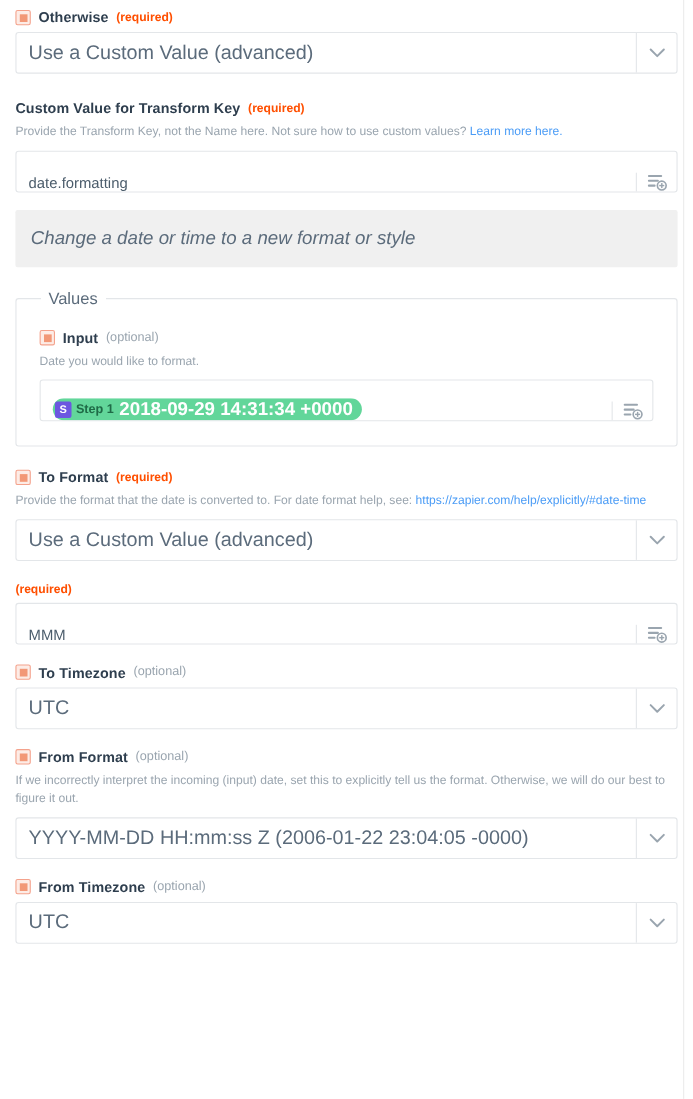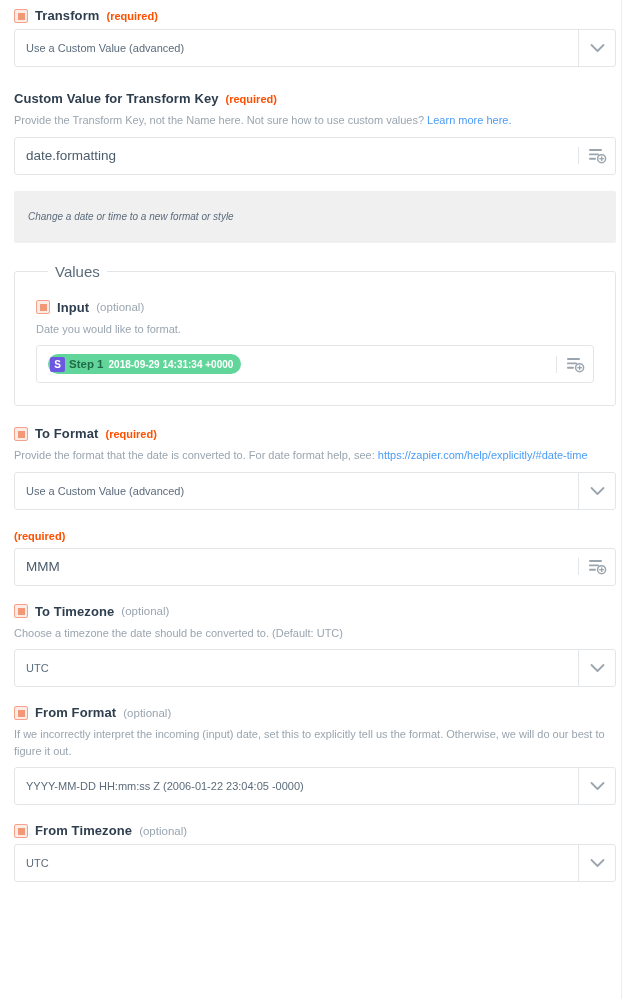--- a/index.html
+++ b/index.html
@@ -92,38 +92,38 @@
     height: 38px;
     border: 1px solid #e3e6e9;
     border-radius: 3px;
     background: #fff;
   }
   .select .value {
     flex: 1 1 auto;
     display: flex;
     align-items: center;
     padding: 0 11px;
-    font-size: 11px;
+    font-size: 18px;
     color: #5b6b7b;
     white-space: nowrap;
     overflow: hidden;
   }
   .select .chev {
     flex: 0 0 37px;
     border-left: 1px solid #e3e6e9;
     display: flex;
     align-items: center;
     justify-content: center;
   }
   .chev svg { display: block; }
 
   
   .textinput {
     display: flex;
-    align-items: center;
+    align-items: flex-end;
     width: 100%;
     height: 38px;
     border: 1px solid #e3e6e9;
     border-radius: 3px;
     background: #fff;
   }
   .textinput .value {
     flex: 1 1 auto;
     display: flex;
     align-items: center;
@@ -139,40 +139,40 @@
     display: flex;
     align-items: center;
     justify-content: center;
   }
 
   
   .descbox {
     background: #f0f0f0;
     border-radius: 2px;
     padding: 15px 14px;
-    font-size: 10px;
+    font-size: 17px;
     font-style: italic;
     color: #5b6b7b;
     min-height: 52px;
     display: flex;
     align-items: center;
   }
 
   
   fieldset.values {
     border: 1px solid #e3e6e9;
     border-radius: 3px;
     margin: 0;
     padding: 14px 18px 22px 18px;
   }
   fieldset.values > legend {
     font-size: 15px;
     color: #5b6b7b;
     padding: 0 7px;
-    margin-left: 15px;
+    margin-left: 4px;
   }
   .inner-field { padding: 6px 3px 0 3px; }
 
   
   .token-wrap {
     display: flex;
     align-items: center;
     padding: 0 5px;
   }
   .token {
@@ -202,21 +202,21 @@
     align-items: center;
     justify-content: center;
     margin-right: 4px;
   }
   .token .step-label {
     font-size: 11.5px;
     font-weight: bold;
     color: #1f6b47;
   }
   .token .token-value {
-    font-size: 10px;
+    font-size: 17px;
     font-weight: bold;
     color: #ffffff;
     white-space: nowrap;
   }
 
   
   .gap-8  { height: 8px; }
   .gap-14 { height: 14px; }
   .gap-16 { height: 16px; }
   .gap-18 { height: 18px; }
@@ -227,21 +227,21 @@
 <body>
 
 <div class="page">
   <div class="edge-rule"></div>
 
   <div class="gap-8"></div>
 
   <div class="field">
     <div class="label-row">
       <span class="req-icon"></span>
-      <span class="label-text">Transform</span>
+      <span class="label-text">Otherwise</span>
       <span class="tag-required">(required)</span>
     </div>
     <div class="select">
       <div class="value">Use a Custom Value (advanced)</div>
       <div class="chev">
         <svg width="15" height="10" viewBox="0 0 15 10">
             <path d="M1.5 2 L7.5 8 L13.5 2" fill="none" stroke="#9aa5af" stroke-width="1.8" stroke-linecap="round" stroke-linejoin="round"></path>
           </svg>
       </div>
     </div>
@@ -351,21 +351,20 @@
   </div>
 
   <div class="gap-18"></div>
 
   <div class="field">
     <div class="label-row">
       <span class="req-icon"></span>
       <span class="label-text">To Timezone</span>
       <span class="tag-optional">(optional)</span>
     </div>
-    <p class="help">Choose a timezone the date should be converted to. (Default: UTC)</p>
     <div class="select">
       <div class="value">UTC</div>
       <div class="chev">
         <svg width="15" height="10" viewBox="0 0 15 10">
             <path d="M1.5 2 L7.5 8 L13.5 2" fill="none" stroke="#9aa5af" stroke-width="1.8" stroke-linecap="round" stroke-linejoin="round"></path>
           </svg>
       </div>
     </div>
   </div>
 

